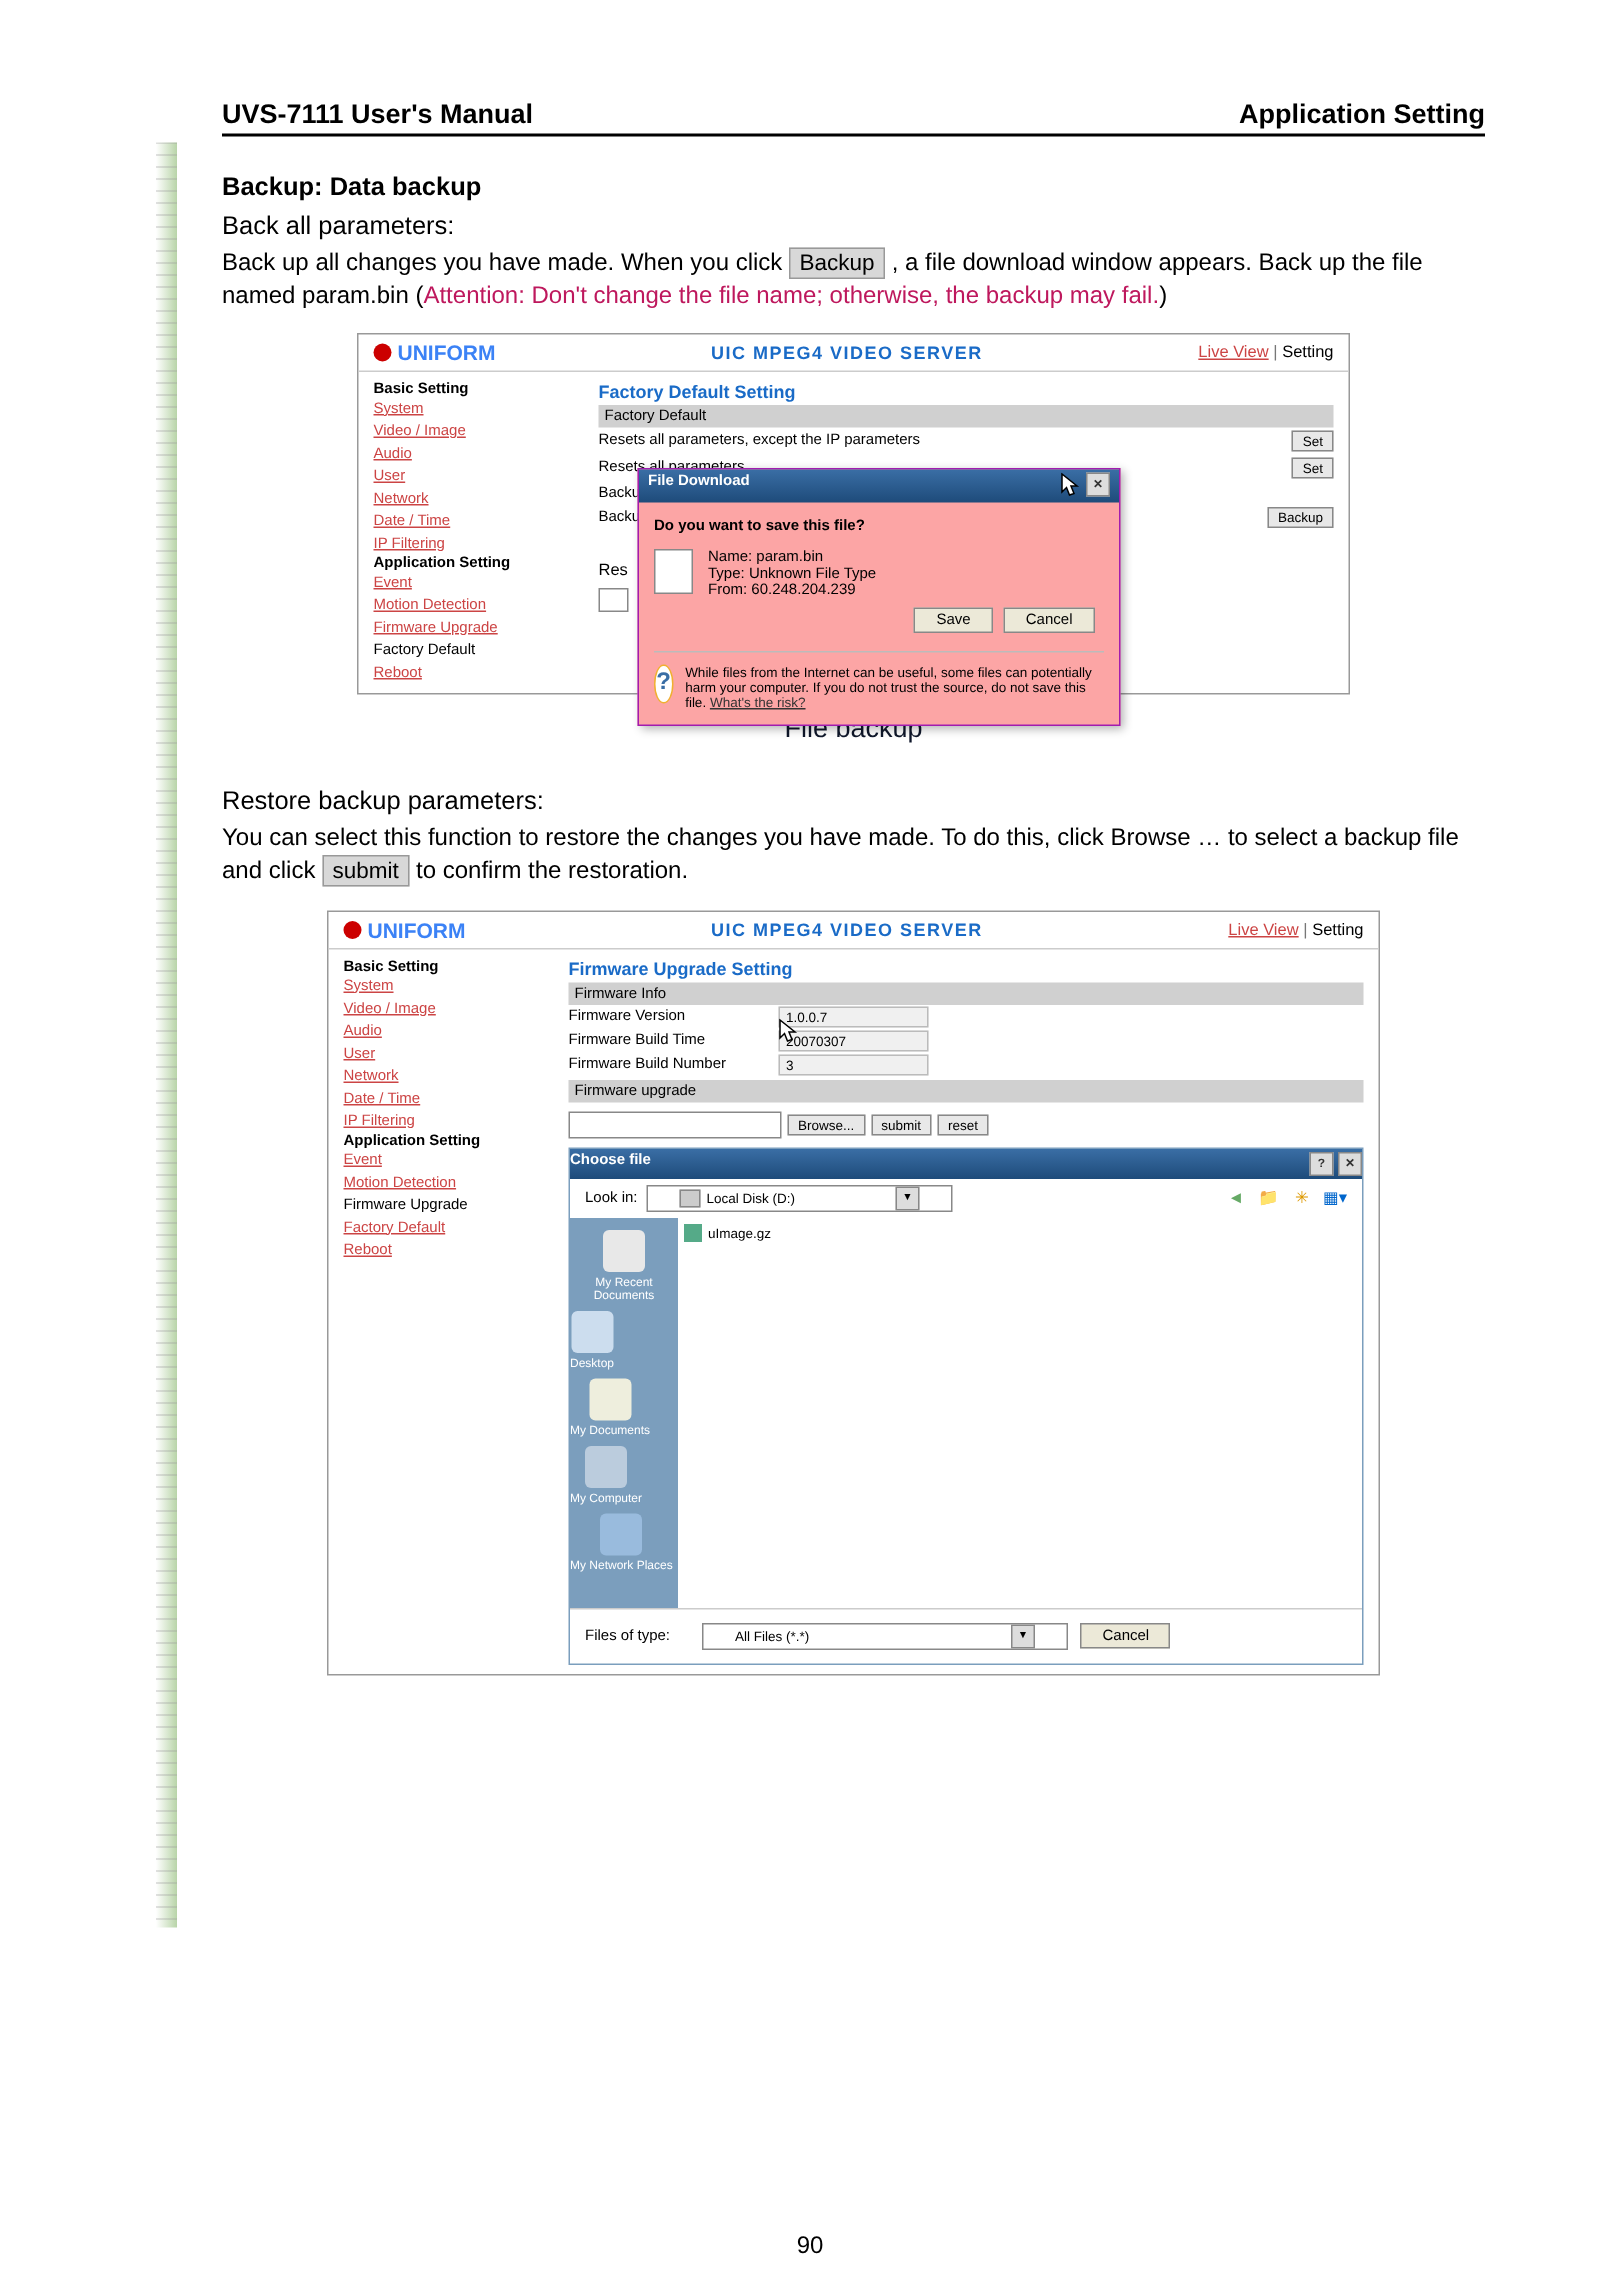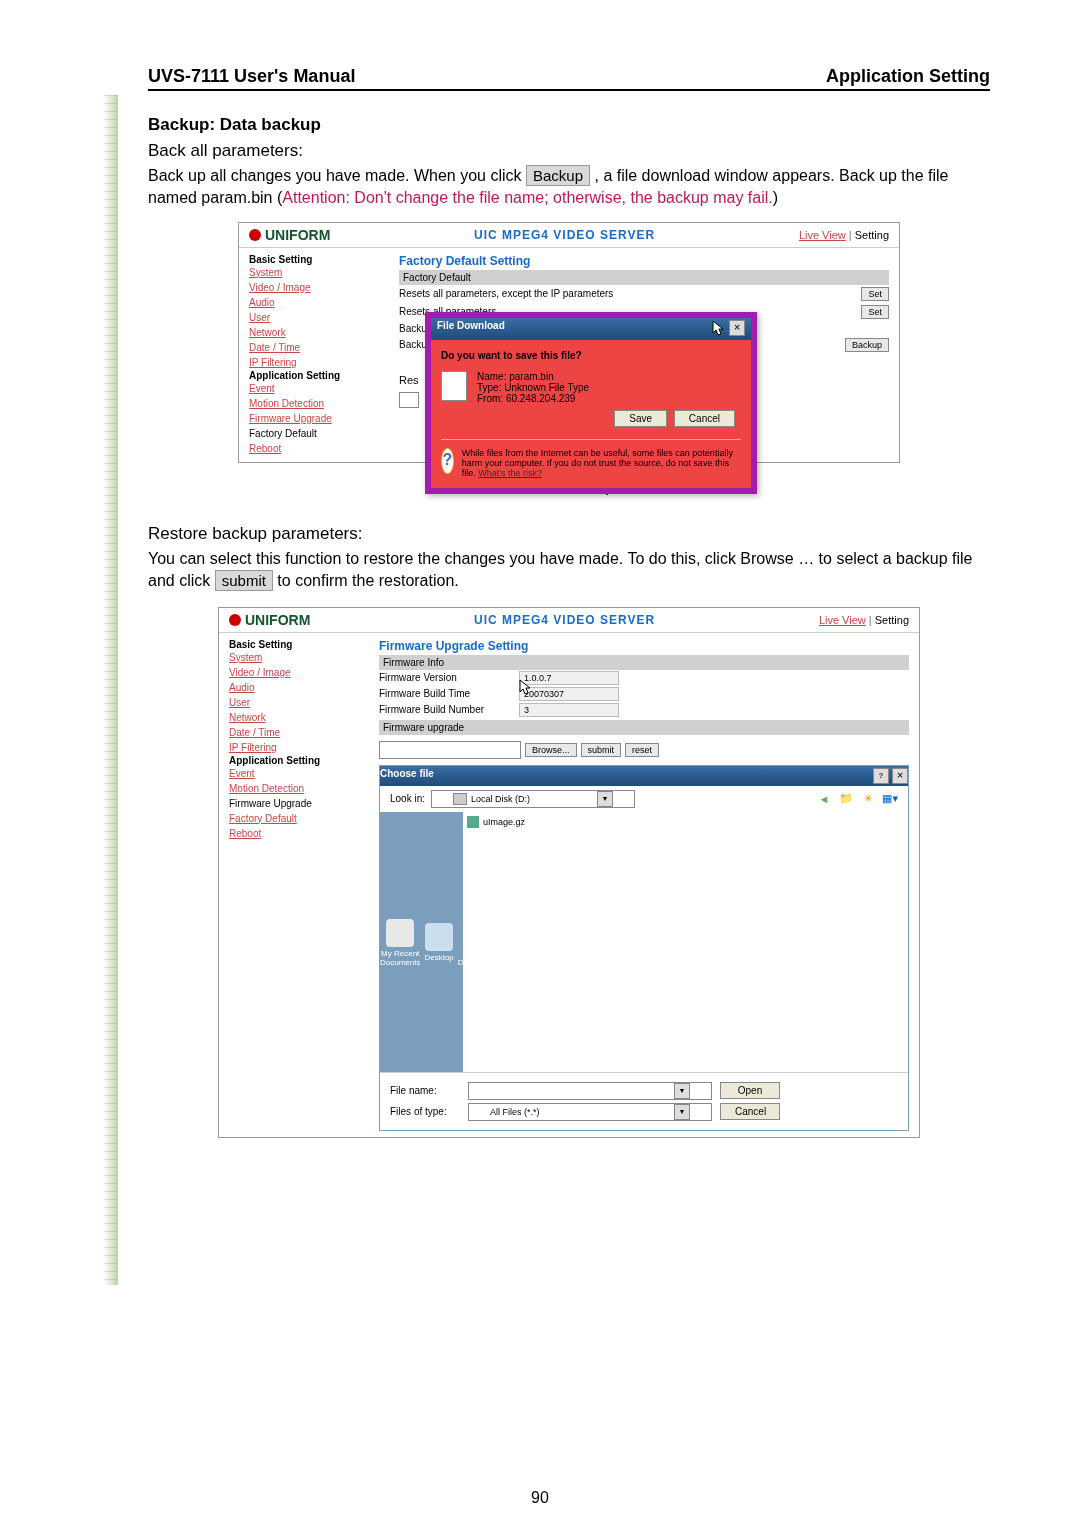--- a/index.html
+++ b/index.html
@@ -10,52 +10,52 @@
 .header-row{display:flex;justify-content:space-between;border-bottom:2px solid #000;padding-bottom:2px}
 .header-left{font-weight:bold;font-size:18px}
 .header-right{font-weight:bold;font-size:18px}
 .section-title{font-weight:bold;font-size:17px;margin-top:24px}
 .sub-title{font-size:17px;margin-top:6px}
 .body-text{font-size:16px;margin-top:4px;line-height:1.4}
 .attention{color:#be185d}
 .btn-inline{background:#d8d8d8;border:1px solid #999;padding:1px 6px;font-size:15px}
 .figure{margin:12px auto;border:1px solid #999;width:660px;background:#fff;font-size:11px}
 .fig-header{display:flex;justify-content:space-between;align-items:center;padding:4px 10px;border-bottom:1px solid #ccc}
-.uniform-logo{color:#14532d;font-weight:bold;font-size:14px;display:flex;align-items:center;gap:4px}
+.uniform-logo{color:#3b82f6;font-weight:bold;font-size:14px;display:flex;align-items:center;gap:4px}
 .red-dot{width:12px;height:12px;background:#c00;border-radius:50%;display:inline-block}
 .fig-title{color:#1a6bc7;font-weight:bold;font-size:12px;letter-spacing:1px;text-align:center;flex:1}
 .fig-links{font-size:11px}
 .fig-link{color:#c44;text-decoration:underline}
 .fig-body{display:flex}
 .fig-nav{width:130px;padding:6px 10px;font-size:10px}
 .fig-nav .nav-head{font-weight:bold;color:#000}
 .fig-nav a{display:block;color:#c44;text-decoration:underline;padding:2px 0}
 .fig-nav .plain{color:#000;text-decoration:none}
 .fig-main{flex:1;padding:6px 10px;position:relative}
 .section-head{color:#1a6bc7;font-weight:bold;font-size:12px}
 .grey-bar{background:#d0d0d0;padding:2px 4px;font-size:10px;margin-top:2px}
 .param-row{display:flex;justify-content:space-between;align-items:center;padding:2px 0;font-size:10px}
 .small-btn{background:#e8e8e8;border:1px solid #888;font-size:9px;padding:1px 6px}
-.dialog{position:absolute;background:#ef4444;border:6px solid #a21caf;box-shadow:2px 2px 6px rgba(0,0,0,0.3);font-size:10px}
+.dialog{position:absolute;background:#fca5a5;border:1px solid #a21caf;box-shadow:2px 2px 6px rgba(0,0,0,0.3);font-size:10px}
 .dialog-title{background:linear-gradient(to bottom,#3a6ea5,#1e4b7a);color:#fff;padding:2px 6px;display:flex;justify-content:space-between;font-weight:bold}
 .dialog-body{padding:10px}
 .dialog-btns{text-align:right;padding:6px}
 .dialog-btn{background:#ece9d8;border:1px solid #888;padding:2px 14px;font-size:10px;margin-left:4px}
 .caption{text-align:center;color:#0f172a;font-size:18px;margin-top:8px}
 .fig2{margin:14px auto;border:1px solid #999;width:700px;background:#fff;font-size:11px}
 .info-row{display:flex;align-items:center;font-size:10px;padding:1px 0}
 .info-label{width:140px}
 .info-val{background:#f0f0f0;border:1px solid #bbb;padding:1px 4px;font-size:9px;width:90px}
 .browse-row{display:flex;align-items:center;gap:4px;margin:6px 0}
 .browse-input{border:1px solid #888;height:16px;width:140px}
 .choose-file{border:1px solid #7b9ebd;background:#fff;margin-top:6px}
 .choose-title{background:linear-gradient(to bottom,#3a6ea5,#1e4b7a);color:#fff;padding:2px 0;display:flex;justify-content:space-between;font-weight:bold;font-size:10px}
 .choose-toolbar{display:flex;align-items:center;padding:4px 10px;gap:6px;font-size:10px}
 .choose-body{display:flex;height:260px}
-.places-bar{width:83px;background:#7b9ebd;display:flex;flex-direction:row;align-items:center;padding:6px 0;gap:4px}
+.places-bar{width:72px;background:#7b9ebd;display:flex;flex-direction:column;align-items:flex-start;padding:6px 0;gap:4px}
 .place-item{text-align:center;color:#fff;font-size:8px}
 .place-icon{width:28px;height:28px;background:#e8e8e8;border-radius:4px;margin:2px auto}
 .file-list{flex:1;background:#fff;padding:4px}
 .file-item{font-size:9px;display:flex;align-items:center;gap:4px}
 .file-ico{width:12px;height:12px;background:#5a8;display:inline-block}
 .choose-bottom{padding:6px 10px;border-top:1px solid #ccc}
 .bottom-row{display:flex;align-items:center;gap:8px;margin:3px 0;font-size:10px}
 .bottom-row label{width:70px}
 .combo{border:1px solid #888;background:#fff;height:16px;flex:1;max-width:200px;display:flex;align-items:center;padding:0 21px;font-size:9px}
 .dropdown-arrow{width:14px;height:14px;background:#ddd;border:1px solid #888;margin-left:auto;display:flex;align-items:center;justify-content:center;font-size:7px}
@@ -266,28 +266,20 @@
               </div>
               <div class="file-list">
                 <div class="file-item">
                     <span class="file-ico"></span>
                     <span>uImage.gz</span>
                   </div>
               </div>
             </div>
             <div class="choose-bottom">
               <div class="bottom-row">
-                <label>File name:</label>
-                <div class="combo">
-                    <span></span>
-                    <span class="dropdown-arrow">▼</span>
-                  </div>
-                <button class="open-btn">Open</button>
-              </div>
-              <div class="bottom-row">
                 <label>Files of type:</label>
                 <div class="combo">
                     <span>All Files (*.*)</span>
                     <span class="dropdown-arrow">▼</span>
                   </div>
                 <button class="open-btn">Cancel</button>
               </div>
             </div>
           </div>
         </div>

